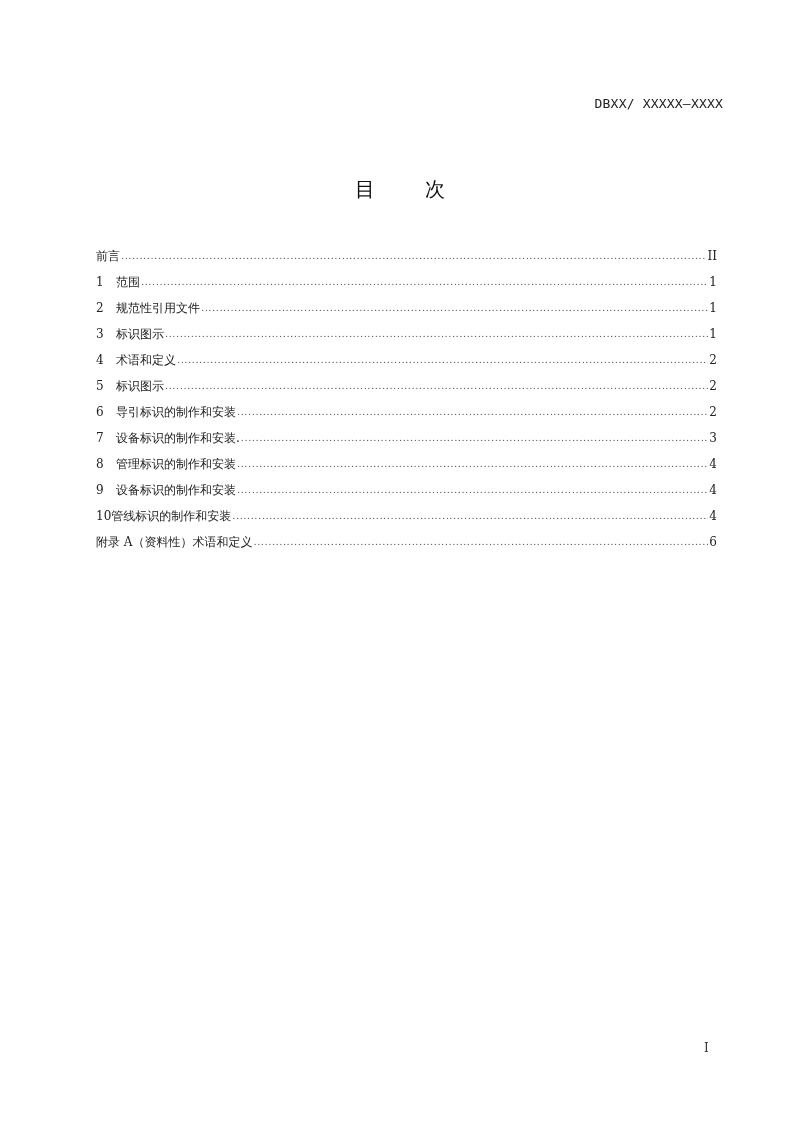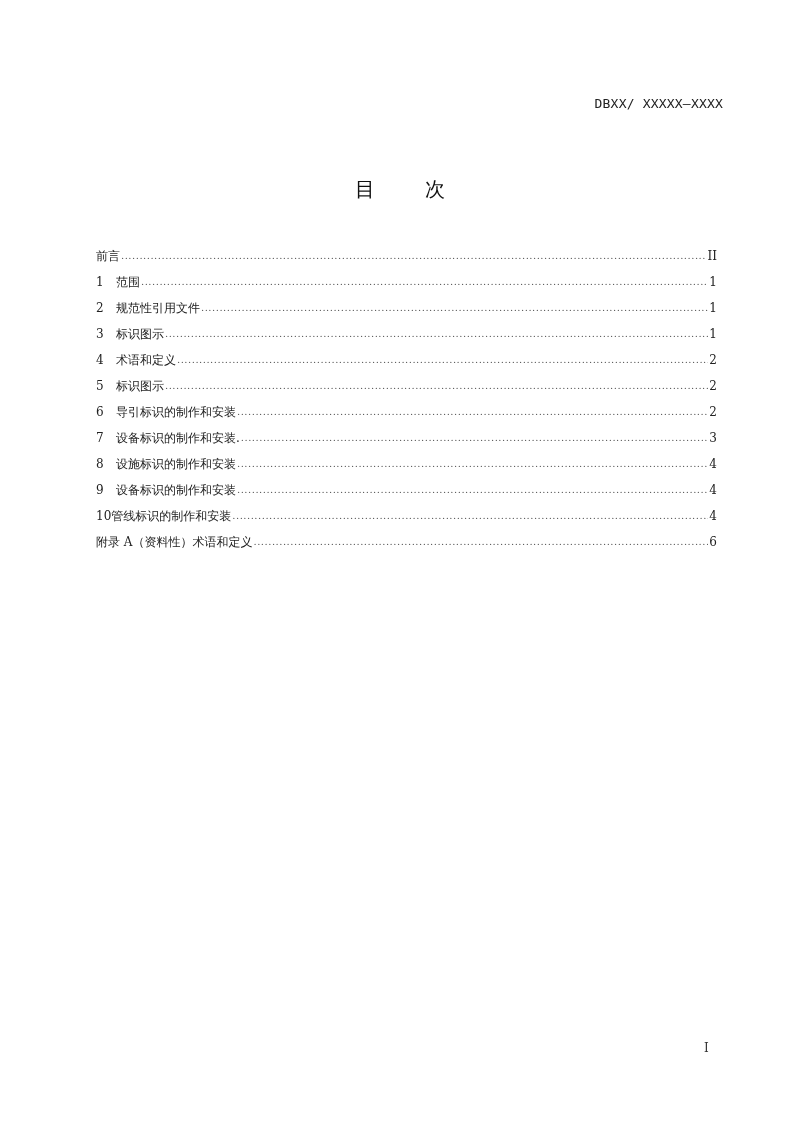--- a/index.html
+++ b/index.html
@@ -139,21 +139,21 @@
     <span class="toc-page">2</span>
   </li>
   <li class="toc-item">
     <span class="toc-num">7</span>
     <span class="toc-label">设备标识的制作和安装.</span>
     <span class="toc-leader"></span>
     <span class="toc-page">3</span>
   </li>
   <li class="toc-item">
     <span class="toc-num">8</span>
-    <span class="toc-label">设施标识的制作和安装</span>
+    <span class="toc-label">管理标识的制作和安装</span>
     <span class="toc-leader"></span>
     <span class="toc-page">4</span>
   </li>
   <li class="toc-item">
     <span class="toc-num">9</span>
     <span class="toc-label">设备标识的制作和安装</span>
     <span class="toc-leader"></span>
     <span class="toc-page">4</span>
   </li>
   <li class="toc-item">

